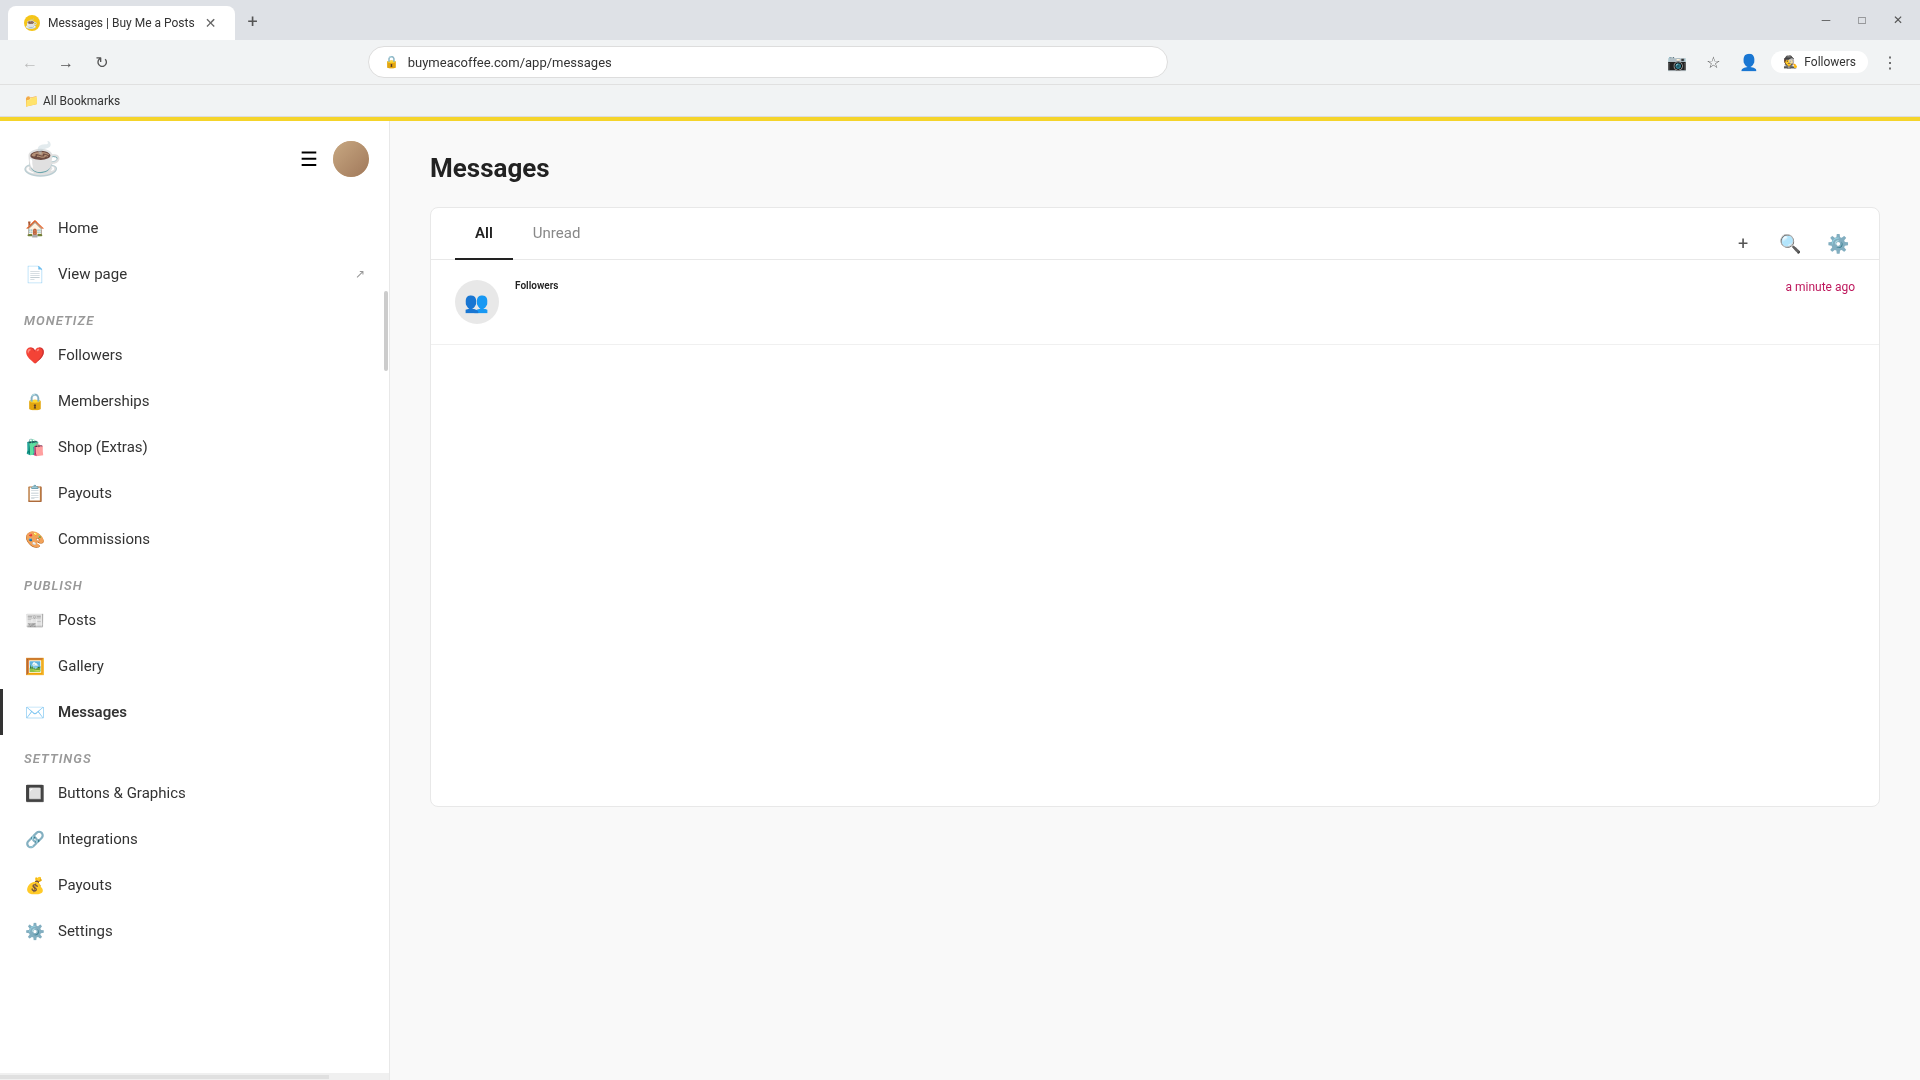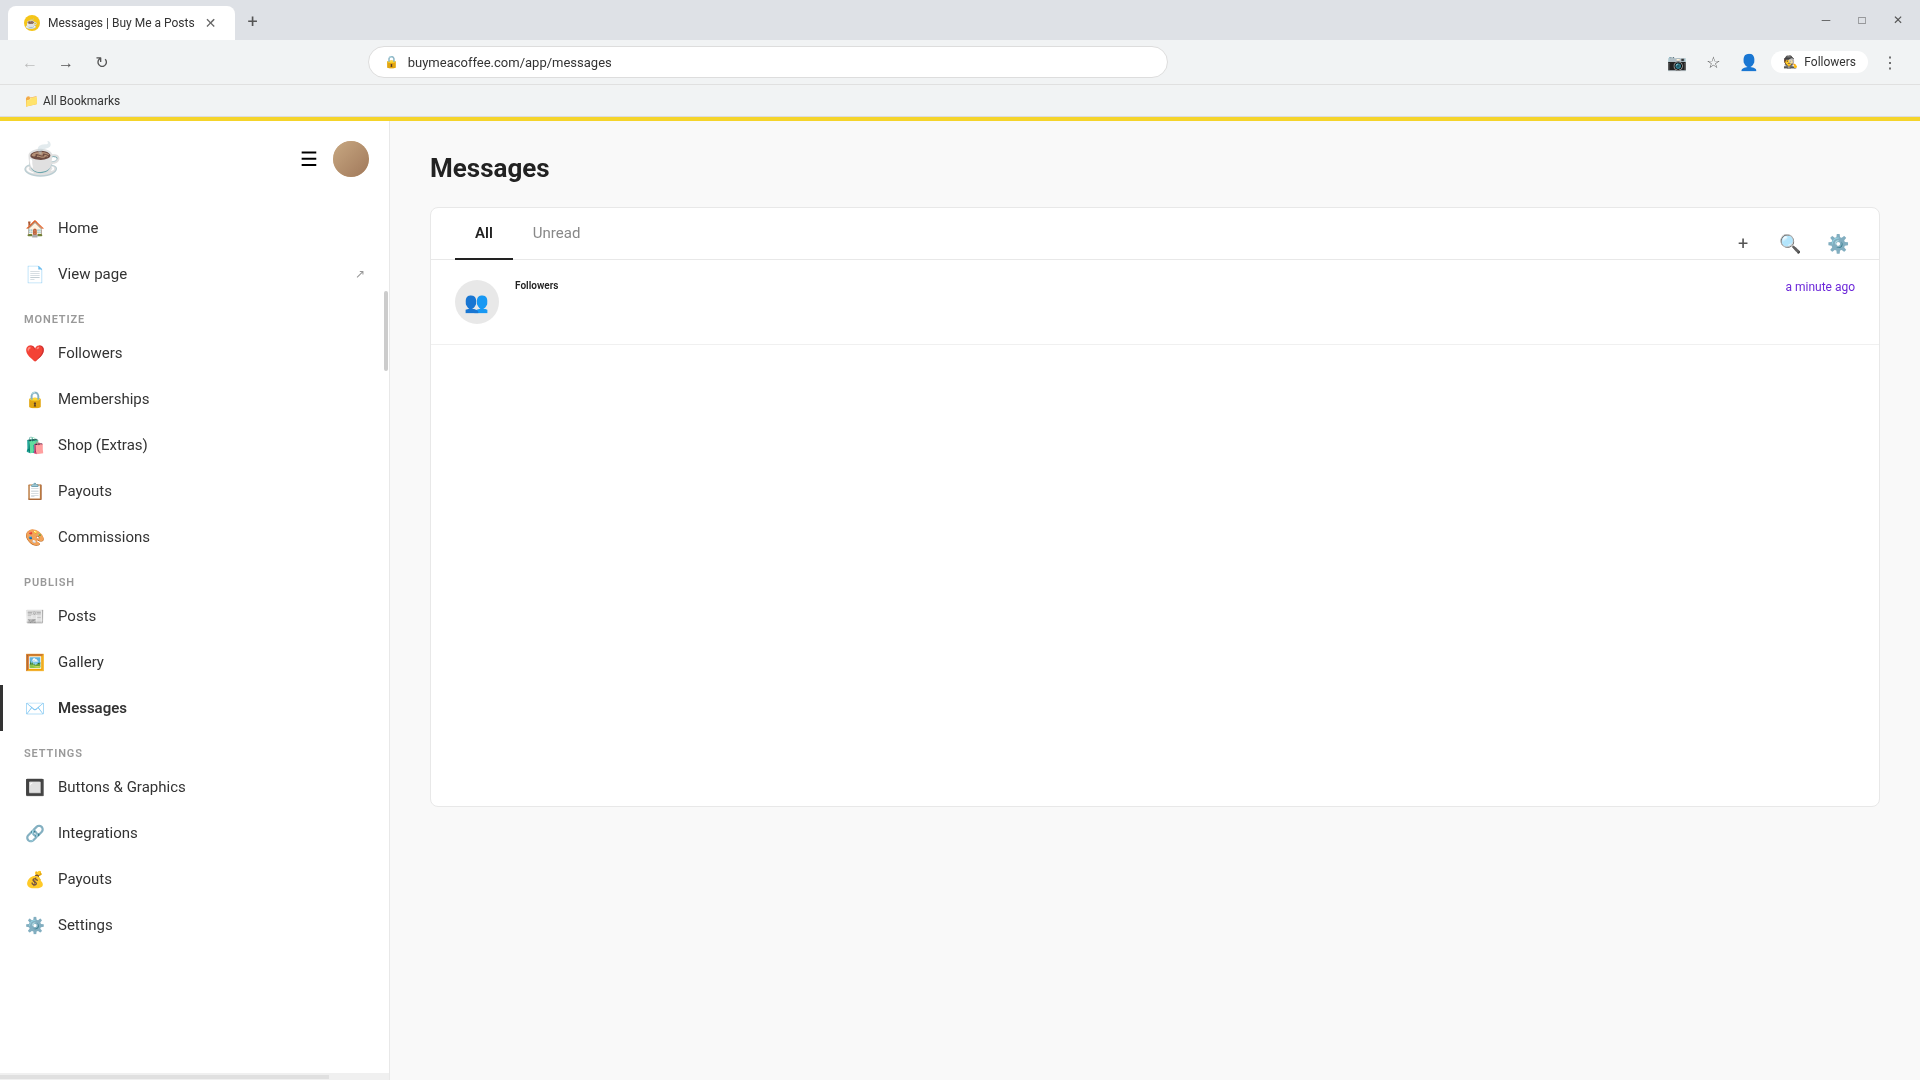--- a/index.html
+++ b/index.html
@@ -46,21 +46,21 @@
     .sidebar-content::-webkit-scrollbar { width: 6px; }
     .sidebar-content::-webkit-scrollbar-track { background: transparent; }
     .sidebar-content::-webkit-scrollbar-thumb { background: #ddd; border-radius: 3px; }
 
     .nav-item { display: flex; align-items: center; gap: 12px; padding: 12px 24px; cursor: pointer; color: #333; font-size: 15px; transition: background 0.1s; position: relative; }
     .nav-item.active { color: #333; font-weight: 600; }
     .nav-item.active::before { content: ''; position: absolute; left: 0; top: 0; bottom: 0; width: 3px; background: #333; }
     .nav-icon { width: 22px; height: 22px; display: flex; align-items: center; justify-content: center; font-size: 16px; }
     .nav-external { margin-left: auto; font-size: 12px; color: #999; }
 
-    .nav-section-label { padding: 16px 24px 4px; font-size: 11px; font-weight: 600; color: #999; letter-spacing: 0.08em; text-transform: uppercase; }
+    .nav-section-label { padding: 16px 24px 4px; font-size: 13px; font-weight: 600; color: #999; letter-spacing: 0.08em; text-transform: uppercase; font-style: italic; }
 
     .sidebar-scrollbar-track { position: absolute; right: 0; top: 0; bottom: 0; width: 6px; background: transparent; }
     .sidebar-scrollbar-thumb { position: absolute; right: 1px; top: 170px; width: 4px; height: 80px; background: #ccc; border-radius: 2px; }
 
     
     .main-content { flex: 1; display: flex; flex-direction: column; background: #f9f9f9; }
     .main-inner { padding: 32px 40px; flex: 1; }
     .page-title { font-size: 26px; font-weight: 700; color: #222; margin-bottom: 24px; }
 
     .messages-container { background: #fff; border-radius: 8px; border: 1px solid #e8e8e8; min-height: 600px; }
@@ -71,21 +71,21 @@
     .messages-actions { display: flex; align-items: center; gap: 16px; }
     .msg-action-btn { width: 32px; height: 32px; display: flex; align-items: center; justify-content: center; cursor: pointer; color: #555; font-size: 18px; border-radius: 50%; }
 
     .message-list { padding: 0; }
     .message-item { display: flex; align-items: flex-start; gap: 16px; padding: 20px 24px; border-bottom: 1px solid #f0f0f0; cursor: pointer; }
     .message-avatar { width: 44px; height: 44px; border-radius: 50%; background: #e8e8e8; display: flex; align-items: center; justify-content: center; flex-shrink: 0; }
     .message-avatar-icon { font-size: 20px; color: #888; }
     .message-body { flex: 1; }
     .message-sender { font-size: 10px; font-weight: 600; color: #222; margin-bottom: 12px; }
     .message-preview { font-size: 13px; color: #888; }
-    .message-time { font-size: 12px; color: #6d28d9; white-space: nowrap; text-align: right; }
+    .message-time { font-size: 12px; color: #be185d; white-space: nowrap; text-align: right; }
 
     
     .sidebar-bottom-scroll { height: 8px; background: #f0f0f0; display: flex; align-items: center; position: relative; }
     .sidebar-bottom-scroll-inner { position: absolute; left: 0; right: 60px; height: 4px; background: #e0e0e0; }
   </style>
 </head>
 <body>
 
 <div class="browser-chrome">
 

